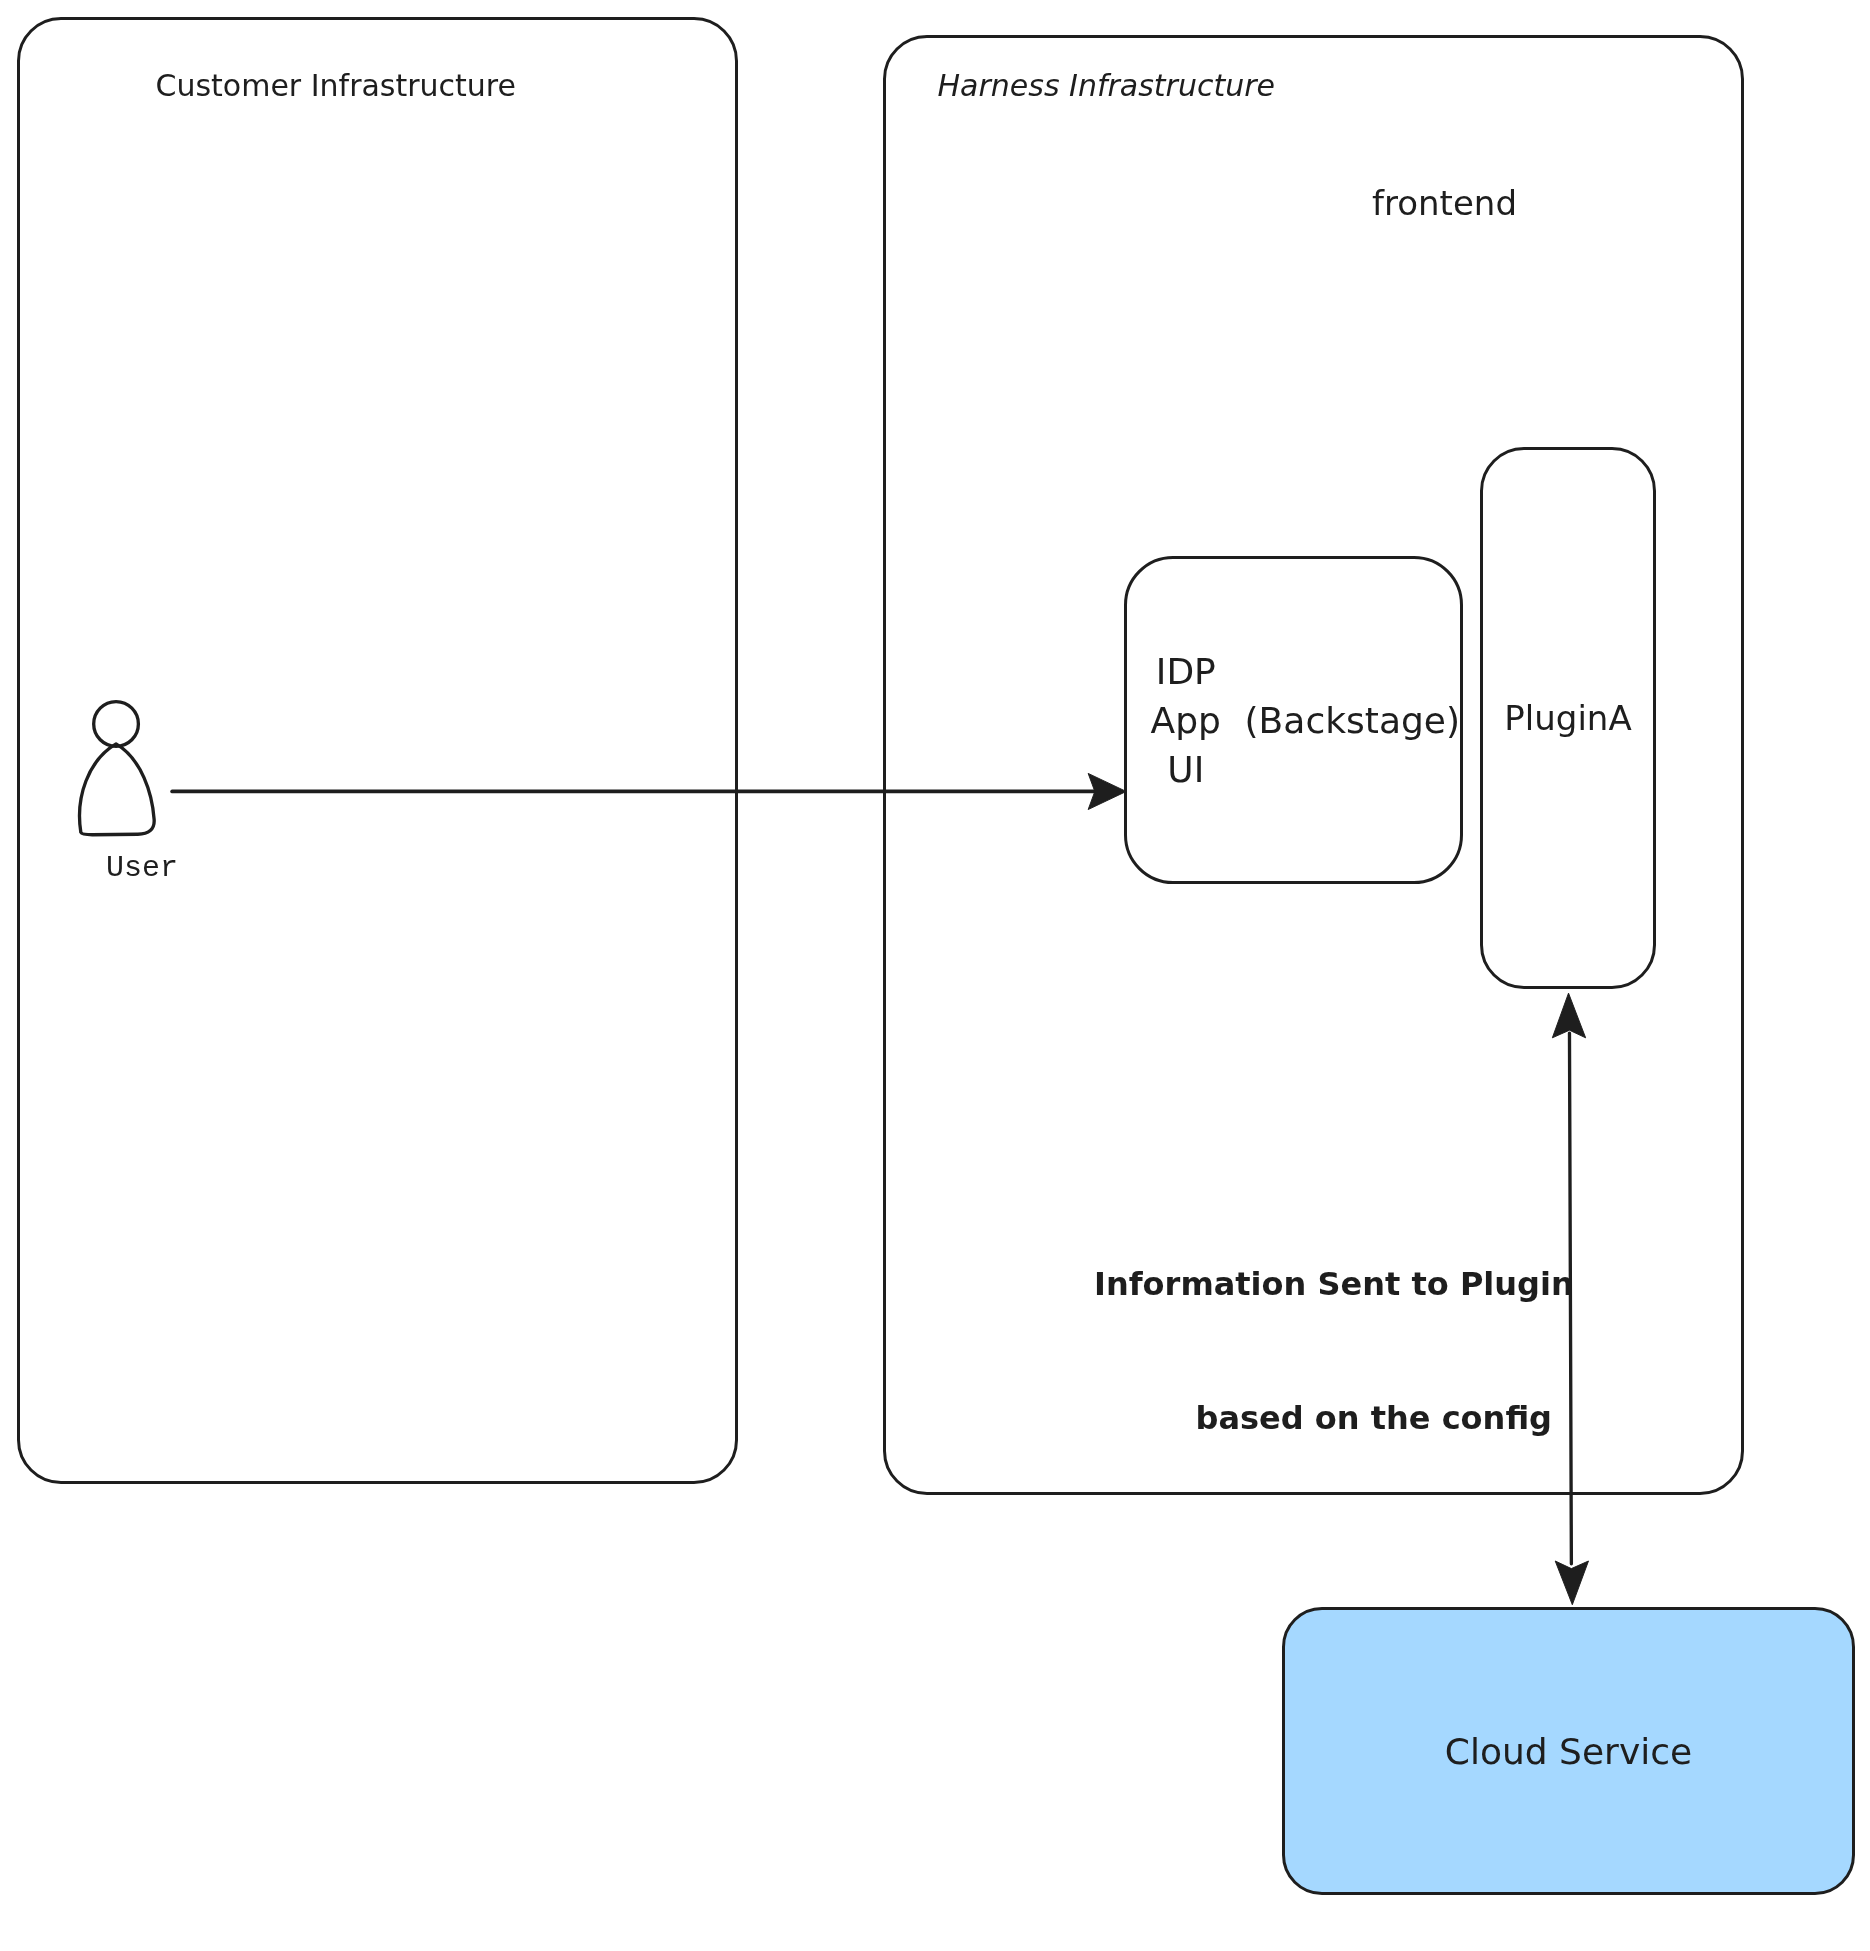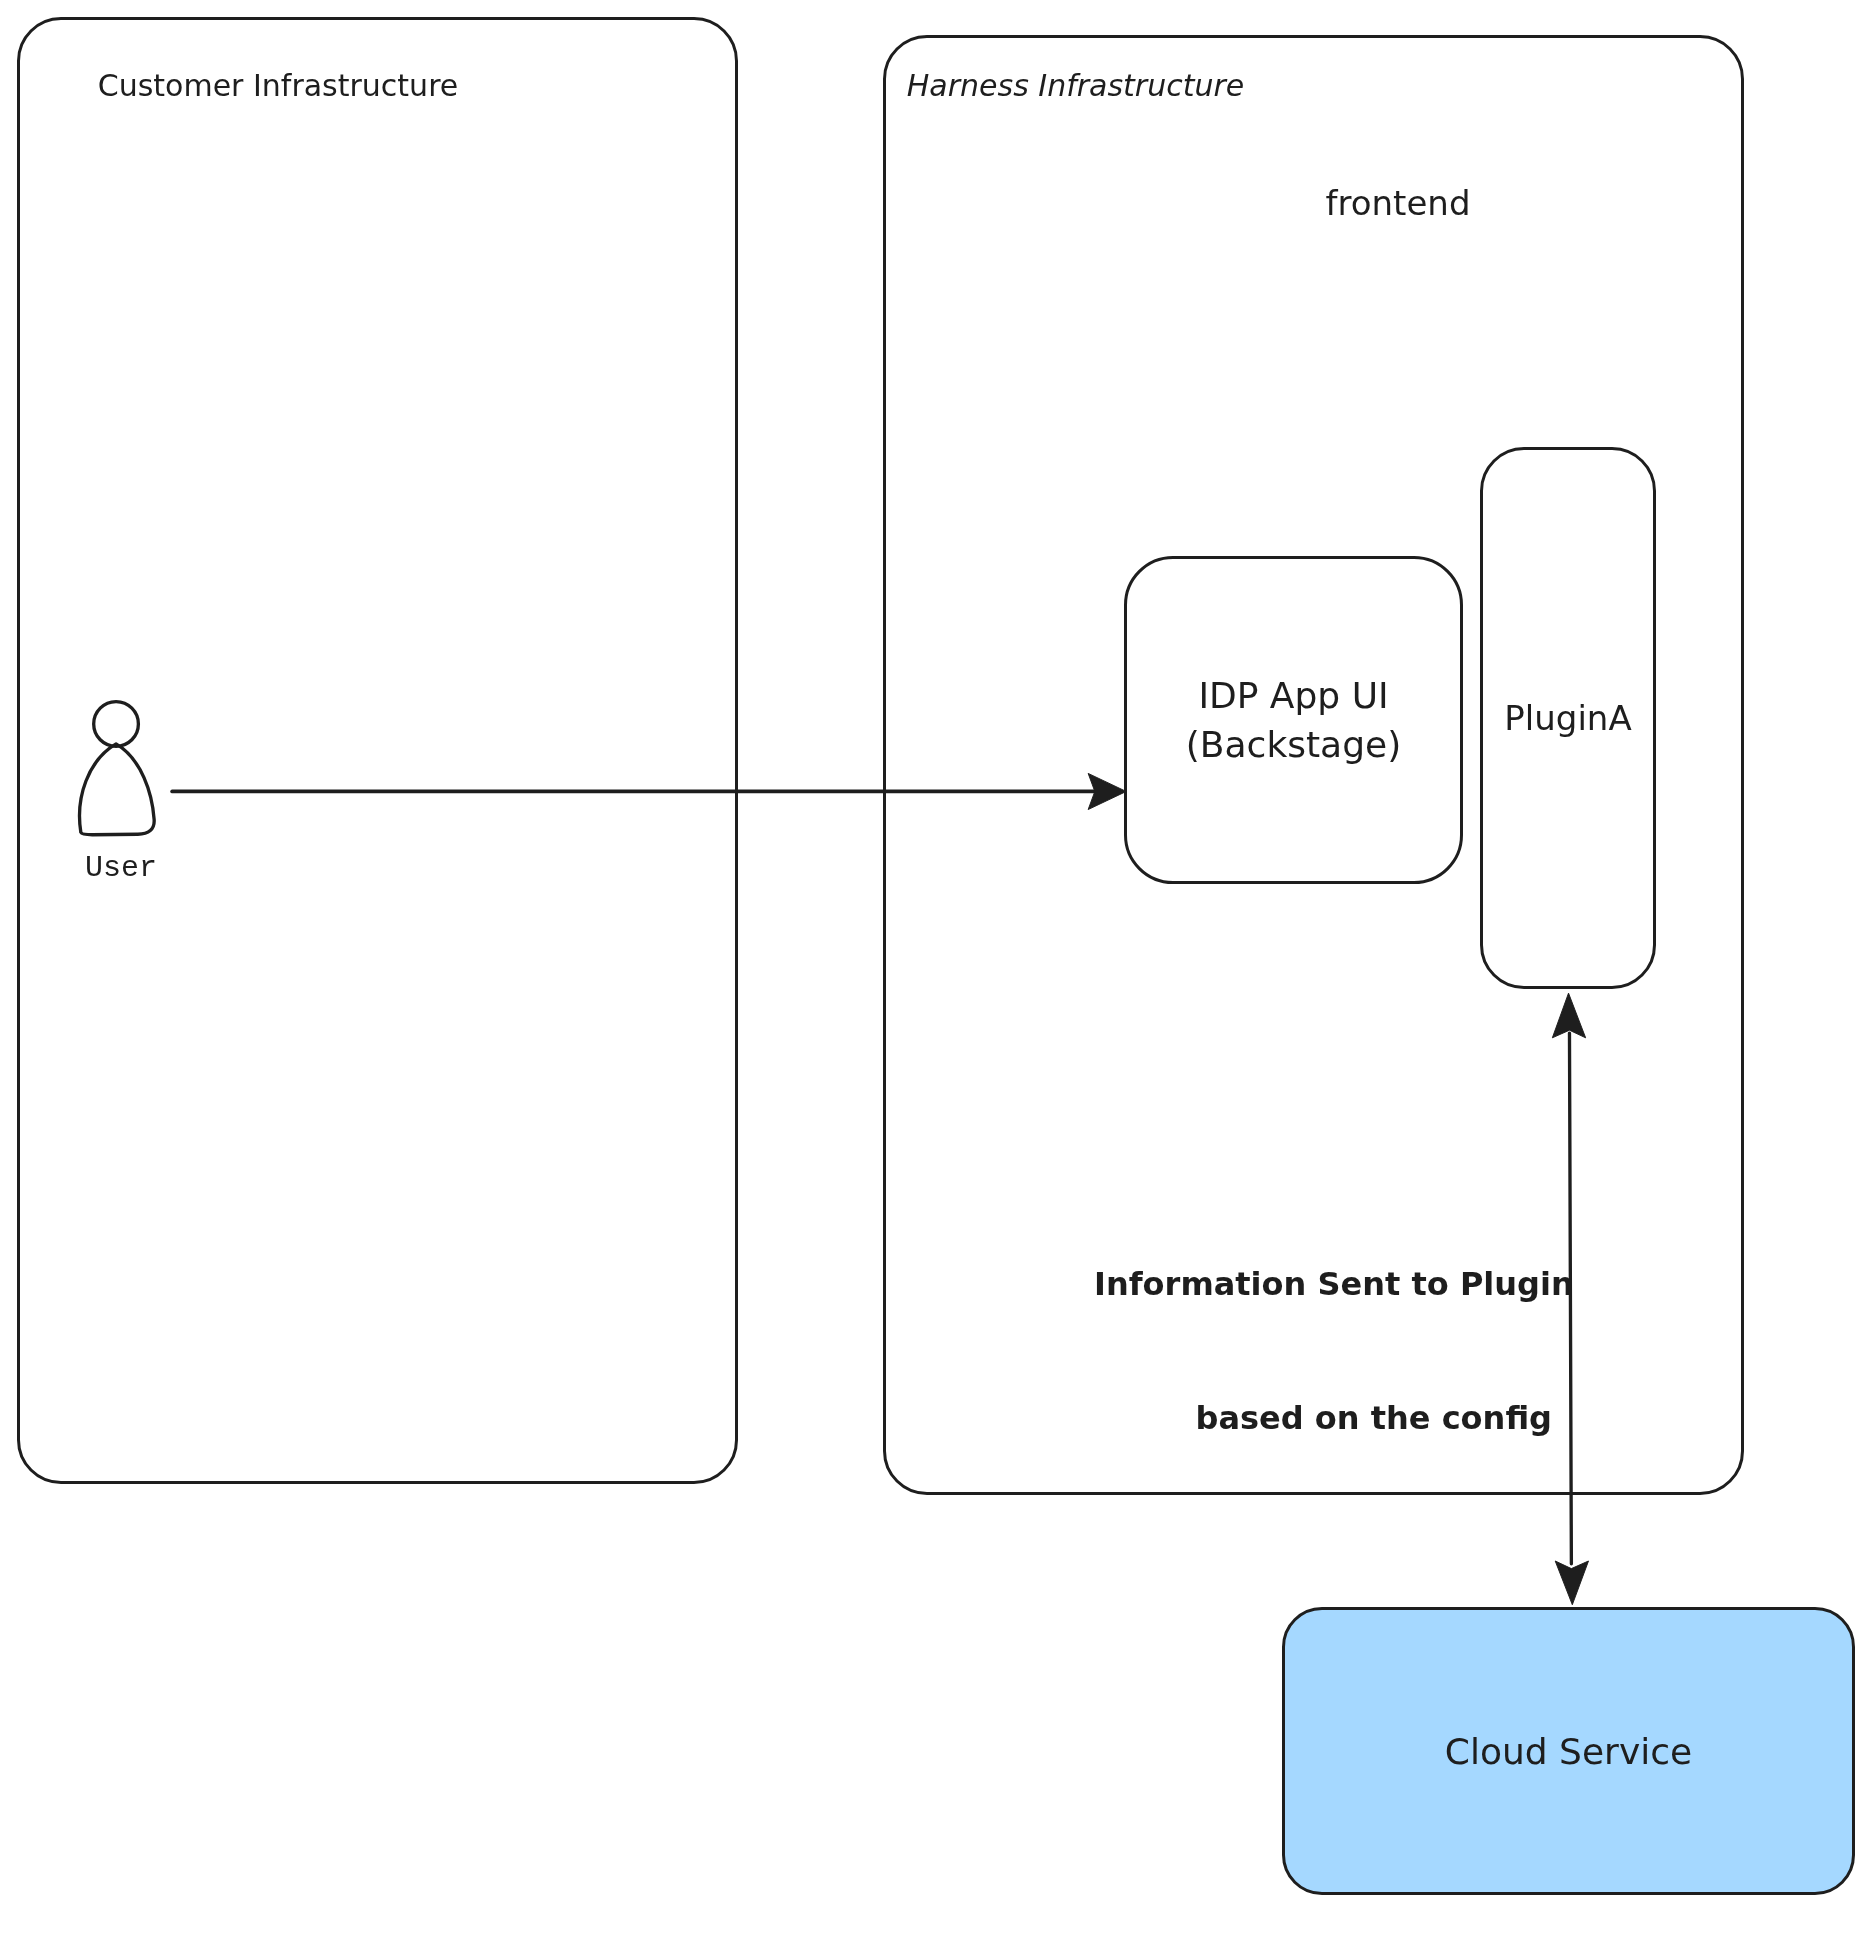--- a/index.html
+++ b/index.html
@@ -19,35 +19,35 @@
     overflow: hidden;
   }
   .box {
     position: absolute;
     border: 3.3px solid var(--stroke);
     background: transparent;
   }
   .label {
     position: absolute;
     color: var(--stroke);
-    text-align: center;
+    text-align: right;
     white-space: pre;
   }
   
   .customer-box { left: 17px; top: 17px; width: 721px; height: 1467px; border-radius: 44px; }
   .customer-title { left: 40px; top: 68px; width: 476px; font-size: 30px; }
   
   .harness-box { left: 883px; top: 35px; width: 861px; height: 1460px; border-radius: 44px; }
   .harness-title { left: 876px; top: 68px; width: 399px; font-size: 30px; font-style: italic; }
   .frontend-label { left: 1279px; top: 183px; width: 238px; font-size: 34px; }
   
   .idp-box {
     left: 1124px; top: 556px; width: 339px; height: 328px;
     border-radius: 49px; background: #ffffff;
-    display: flex; flex-direction: column; align-items: center; justify-content: center;
+    display: flex; flex-direction: row; align-items: center; justify-content: center;
     font-size: 36px; line-height: 49px; text-align: center;
   }
   
   .plugin-box {
     left: 1468px; top: 447px; width: 176px; height: 542px;
     border-radius: 44px; background: #ffffff;
     display: flex; align-items: center; justify-content: center;
     font-size: 34px;
     margin-left: 12px;
   }

